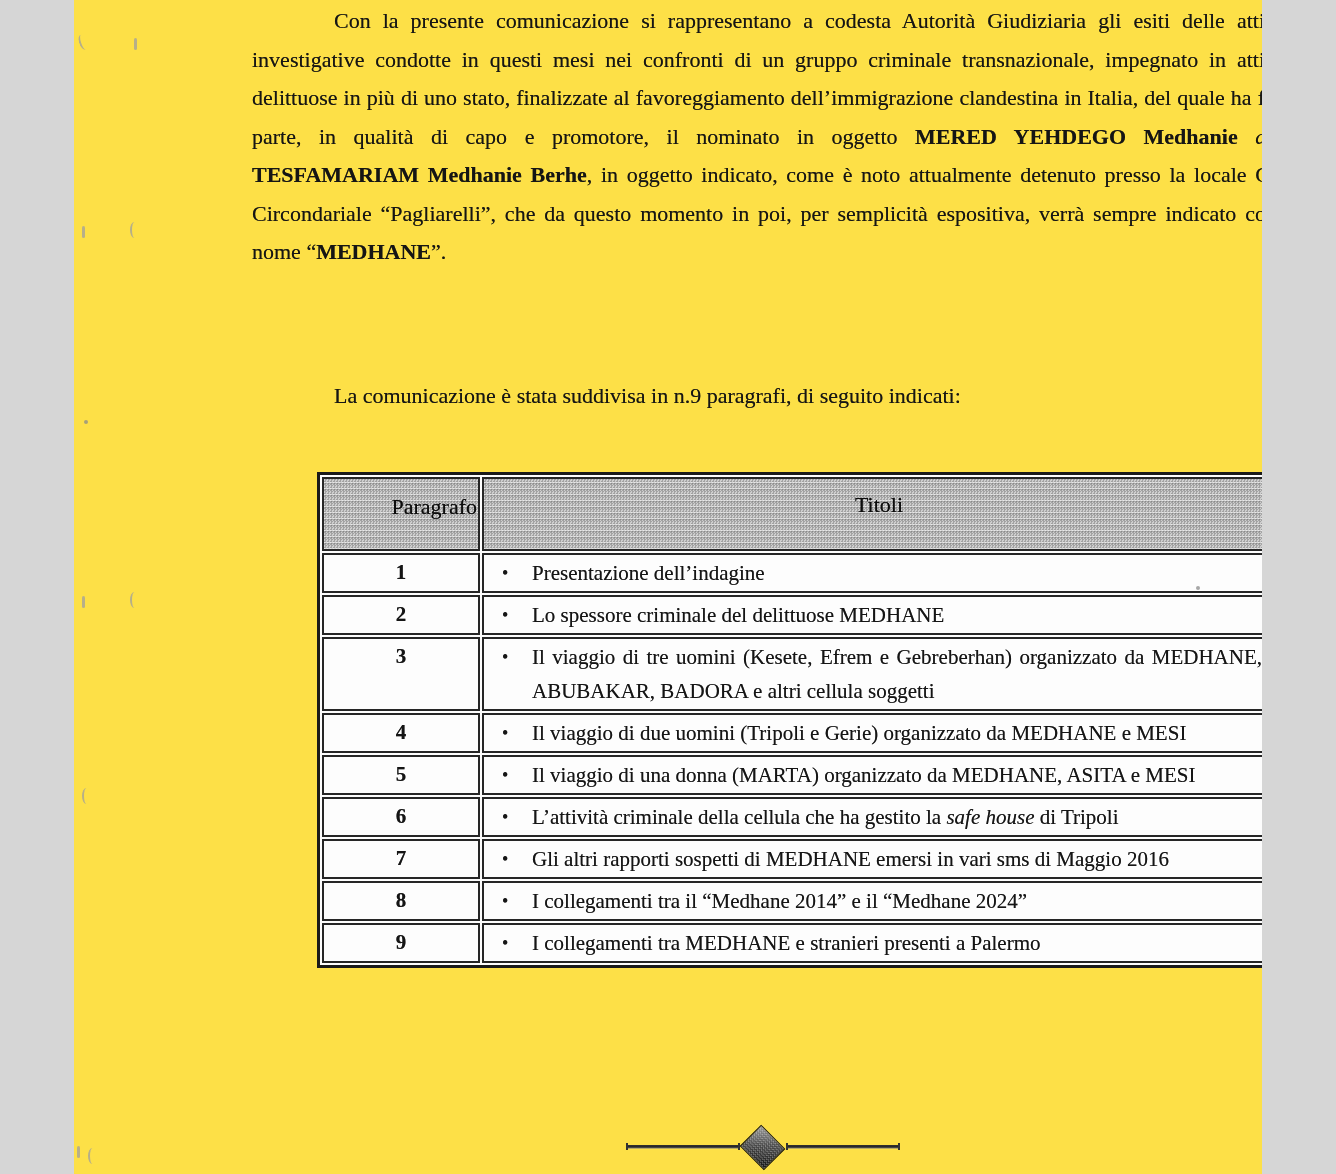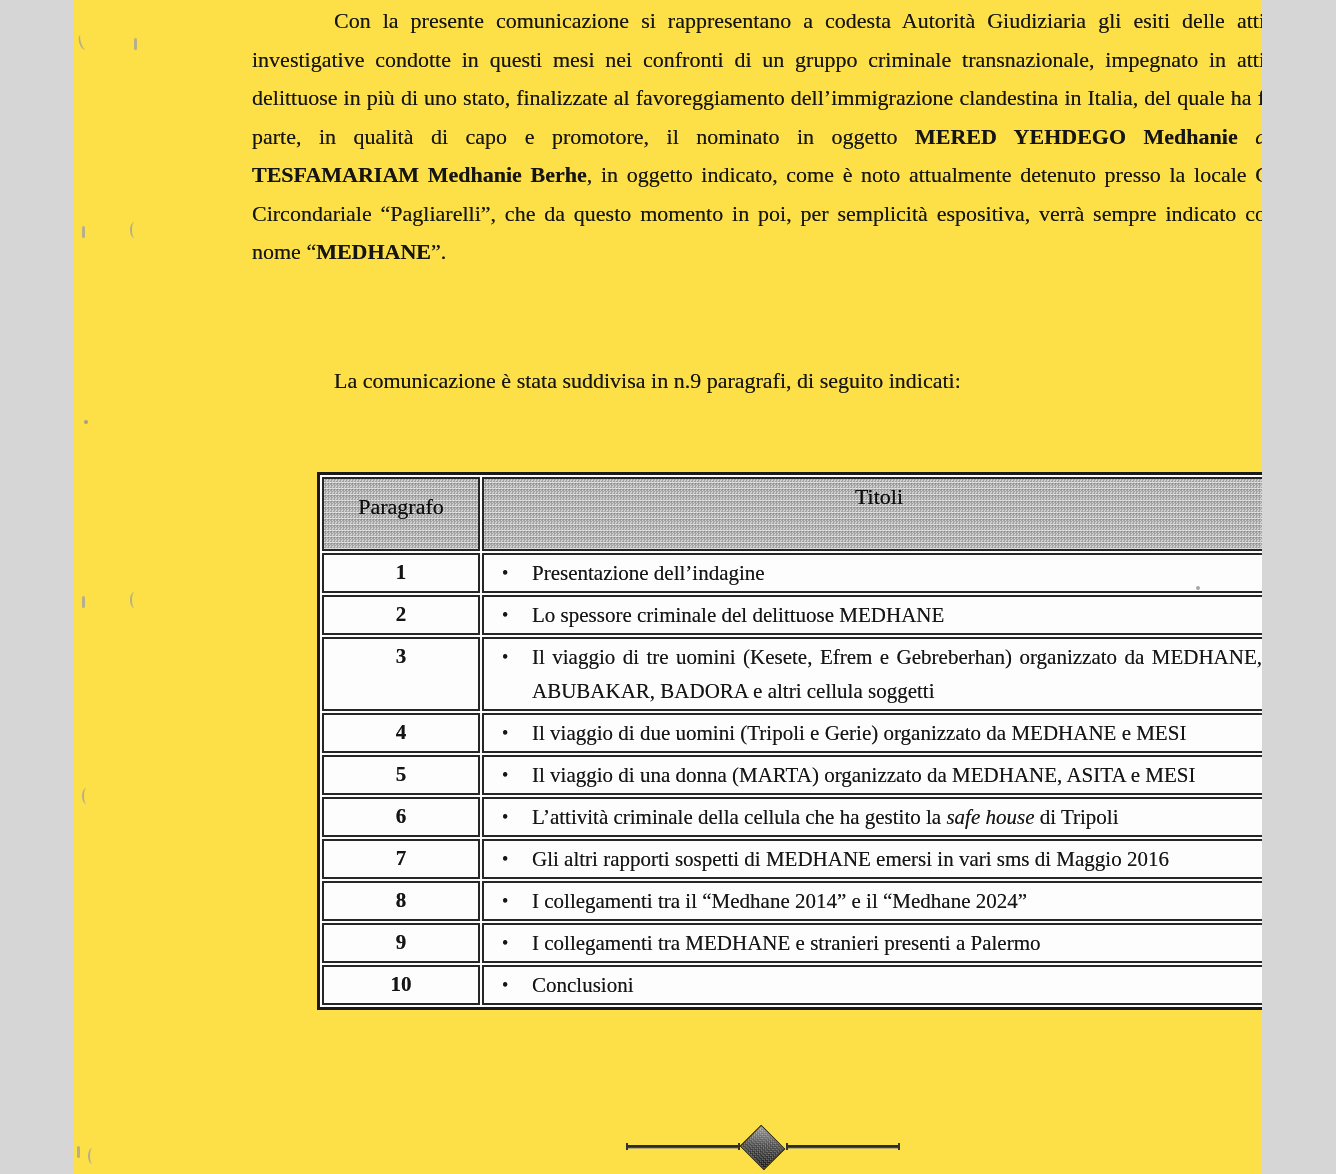--- a/index.html
+++ b/index.html
@@ -15,43 +15,43 @@
   }
   
   .intro{
     position:absolute;left:178px;top:2px;width:1046px;
     margin:0;font-size:22px;line-height:38.5px;
     text-align:justify;text-indent:82px;
   }
   .b{font-weight:bold;}
   .i{font-style:italic;}
   .subtitle{
-    position:absolute;left:178px;top:362px;width:1046px;
+    position:absolute;left:178px;top:377px;width:1046px;
     margin:0;font-size:22px;line-height:38px;text-indent:82px;
   }
   
   table.idx{
     position:absolute;left:243px;top:472px;width:964px;
     border-collapse:separate;border-spacing:2px;
     border:3px solid #1a1a1a;background:#fdfdfd;
     table-layout:fixed;
   }
   table.idx col.c1{width:158px;}
   table.idx th, table.idx td{border:2px solid #262626;}
   th.hdr{
     height:54px;font-size:22px;font-weight:normal;
     color:#0c0c0c;vertical-align:top;
     background-color:#b5b5b5;
     background-image:
       repeating-linear-gradient(0deg, rgba(255,255,255,0.55) 0 1px, rgba(0,0,0,0) 1px 5px, rgba(60,60,60,0.25) 5px 6px),
       repeating-conic-gradient(#a2a2a2 0% 25%, #cecece 0% 50%);
     background-size:auto, 3px 3px;
   }
-  th.hdr-par{text-align:center;padding-top:15px;}
-  th.hdr-tit{text-align:center;padding-top:5px;}
+  th.hdr-par{text-align:right;padding-top:15px;}
+  th.hdr-tit{text-align:center;padding-top:13px;}
   td.cell-num{
     text-align:center;font-weight:bold;font-size:21px;
     line-height:33px;padding:1px 0;vertical-align:top;background:#fdfdfd;
   }
   td.cell-title{
     position:relative;font-size:21px;line-height:34px;
     padding:1px 12px 1px 48px;text-align:justify;
     vertical-align:top;background:#fdfdfd;
   }
   .bullet{position:absolute;left:18px;top:1px;font-size:18px;line-height:34px;}
@@ -131,24 +131,20 @@
           <td class="cell-title"><span class="bullet">•</span><span><span>Gli altri rapporti sospetti di MEDHANE emersi in vari sms di Maggio 2016</span></span></td>
         </tr>
         <tr>
           <td class="cell-num">8</td>
           <td class="cell-title"><span class="bullet">•</span><span><span>I collegamenti tra il “Medhane 2014” e il “Medhane 2024”</span></span></td>
         </tr>
         <tr>
           <td class="cell-num">9</td>
           <td class="cell-title"><span class="bullet">•</span><span><span>I collegamenti tra MEDHANE e stranieri presenti a Palermo</span></span></td>
         </tr>
-        <tr>
-          <td class="cell-num">10</td>
-          <td class="cell-title"><span class="bullet">•</span><span><span>Conclusioni</span></span></td>
-        </tr>
       </tbody>
   </table>
 
   <div>
     <span class="dline left"></span>
     <span class="diamond"></span>
     <span class="dline right"></span>
   </div>
 
   <span class="art c" style="left:5px;top:34px;transform:rotate(-18deg);"></span>

